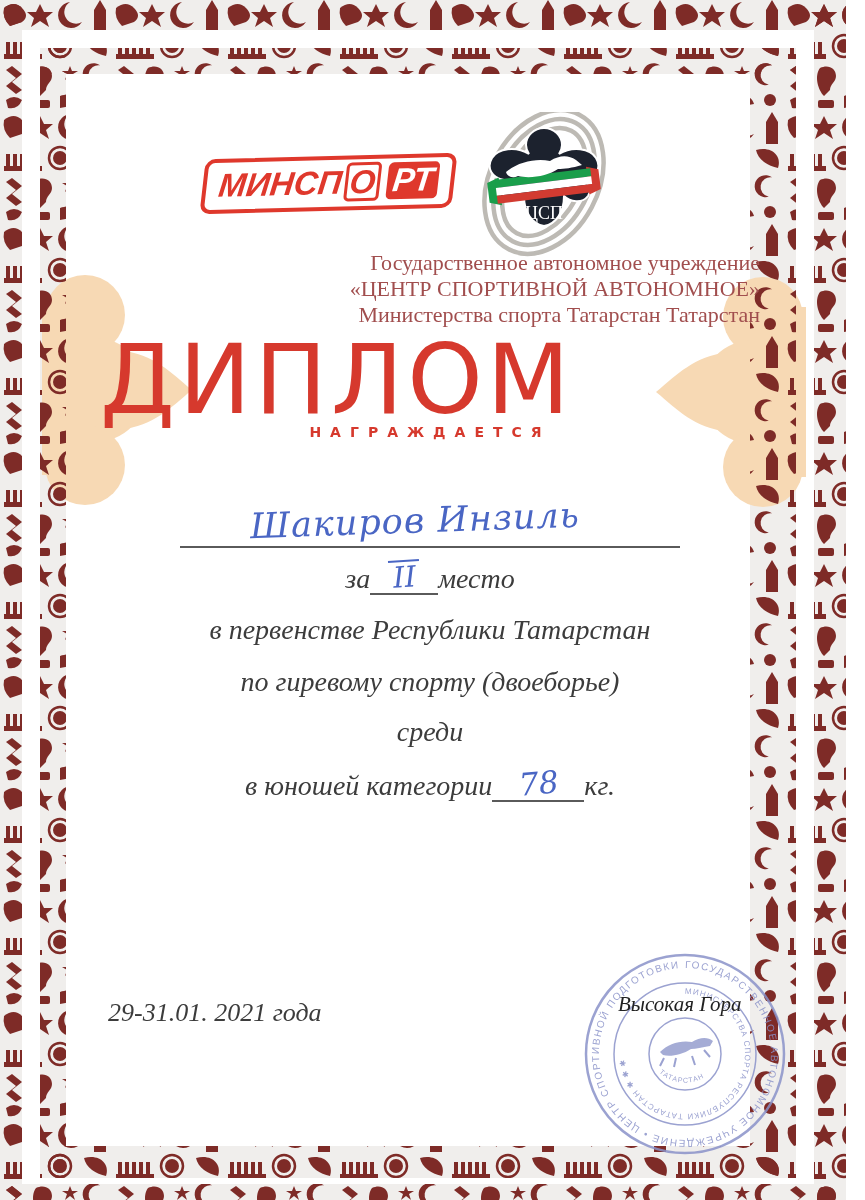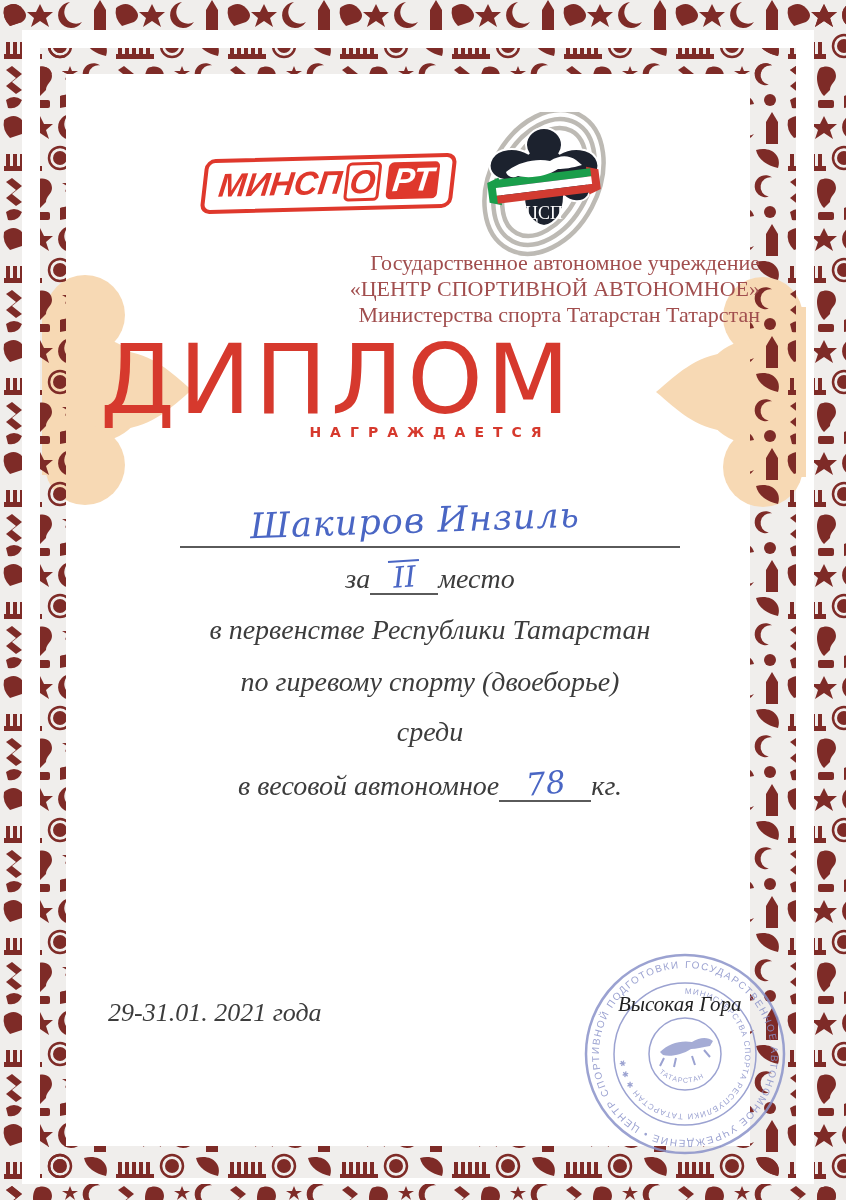--- a/index.html
+++ b/index.html
@@ -220,21 +220,21 @@
   <div id="sport-line" class="line">по  гиревому спорту (двоеборье)</div>
 
   <div id="cat-line" class="line">
     <span class="row">
       <span>среди</span>
     </span>
   </div>
 
   <div id="weight-line" class="line">
     <span class="row">
-      <span>в весовой автономное</span>
+      <span>в юношей категории</span>
       <span id="weight-blank" class="blank"><span id="weight-value" class="hand">78</span></span>
       <span>кг.</span>
     </span>
   </div>
 
   <div id="date" class="abs">29-31.01. 2021  года</div>
   <div id="location" class="abs">Высокая Гора</div>
 
 </div>
 

